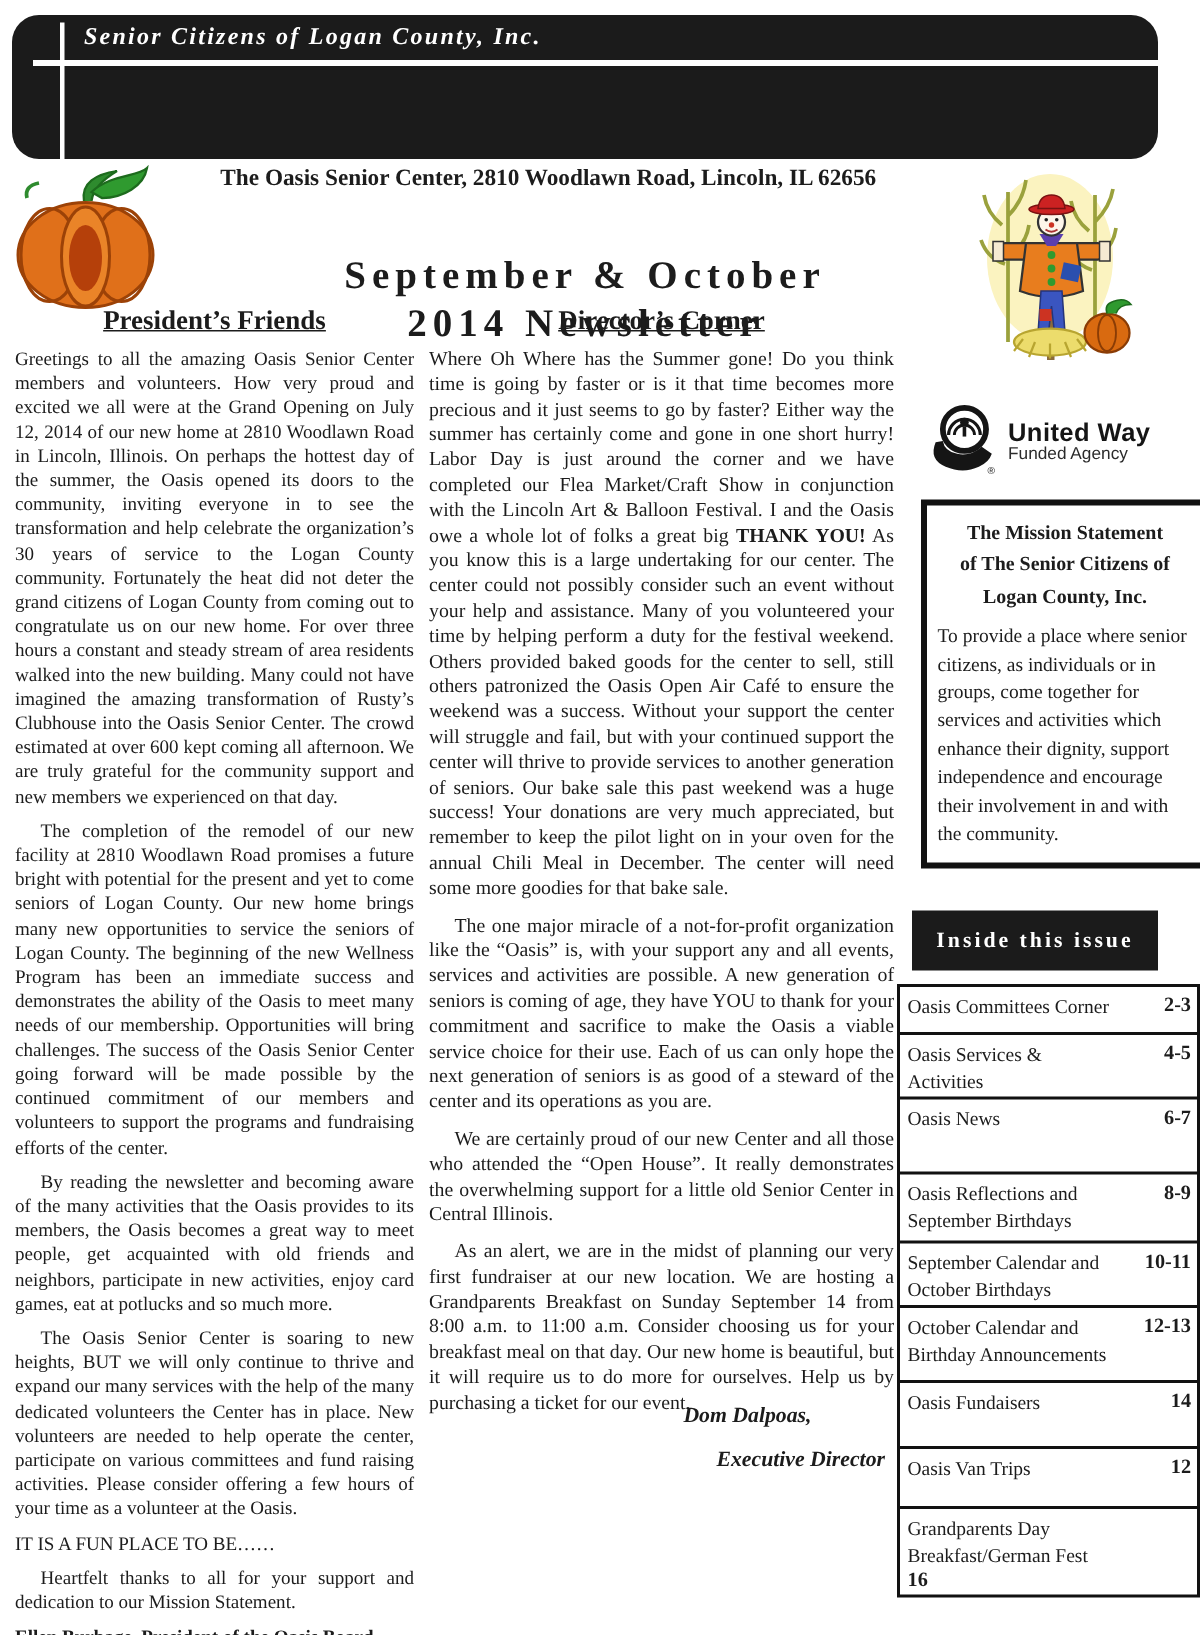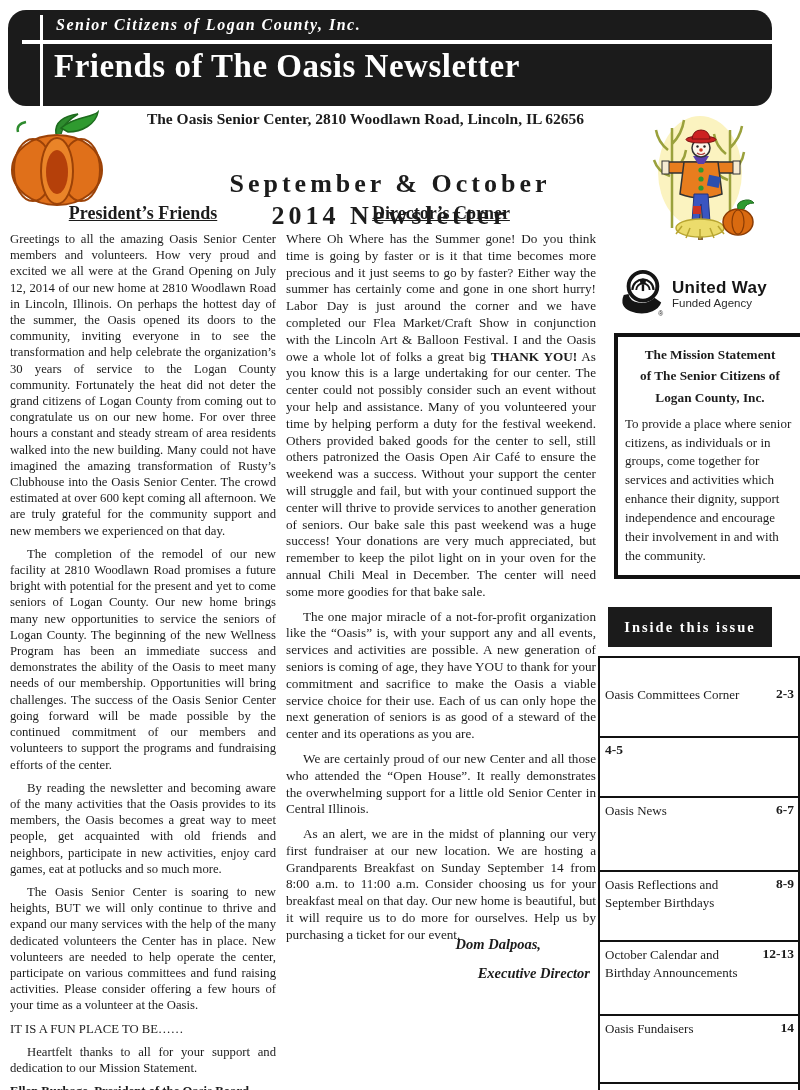--- a/index.html
+++ b/index.html
@@ -32,35 +32,34 @@
   .united-way { position:absolute; left:618px; top:266px; width:180px; display:flex; align-items:center; gap:6px; }
   .uw-text { font-family:"Liberation Sans","DejaVu Sans",sans-serif; line-height:1.05; }
   .uw-name { font-size:17px; font-weight:bold; color:#151515; letter-spacing:0.3px; }
   .uw-sub  { font-size:11.5px; color:#2b2b2b; }
   .mission-box { position:absolute; left:614px; top:333px; width:170px; border:4px solid #111111; background:#ffffff; padding:7px 6px 9px 7px; }
   .mission-heading { font-weight:bold; text-align:center; font-size:13.3px; line-height:1.6; margin-bottom:7px; }
   .mission-body { font-size:13px; line-height:1.45; }
   .inside-box { position:absolute; left:608px; top:607px; width:164px; height:40px; background:#1b1b1b; color:#ffffff;
     display:flex; align-items:center; justify-content:center; font-weight:bold; font-size:14.5px; letter-spacing:2px; }
   .toc { position:absolute; left:598px; top:656px; width:198px; border:2px solid #111111; background:#fff; }
-  .toc-row { display:flex; justify-content:space-between; align-items:flex-start; border-top:2px solid #111111; padding:4px 4px 2px 5px; box-sizing:border-box;margin-top:24px; }
+  .toc-row { display:flex; justify-content:space-between; align-items:flex-start; border-top:2px solid #111111; padding:4px 4px 2px 5px; box-sizing:border-box; }
   .toc-row:first-child { border-top:none; }
   .toc-label { font-size:13px; line-height:1.35; white-space:pre-line; max-width:142px; }
   .toc-pages { font-weight:bold; font-size:13.5px; }
 </style>
 </head>
 <body>
 
 <div class="page">
 
   <div class="masthead">
     <div class="org-name">Senior Citizens of Logan County, Inc.</div>
     <div class="mast-hrule"></div>
     <div class="mast-vrule"></div>
-    <div class="newsletter-title">Friends of The Oasis Newsletter</div>
   </div>
 
   <div class="address-line">The Oasis Senior Center,  2810 Woodlawn Road,  Lincoln, IL  62656</div>
 
   <div class="clip-pumpkin">
     <svg width="102" height="100" viewBox="0 0 102 100">
       <path d="M50,26 C48,14 58,8 72,6 C62,12 56,18 55,26" fill="#2e8b2e" stroke="#1d6b1d" stroke-width="1.5"></path>
       <path d="M55,20 C68,8 86,10 92,4 C90,16 76,24 62,24 Z" fill="#2f9a2f" stroke="#1d6b1d" stroke-width="1.5"></path>
       <path d="M20,14 q-10,2 -8,10" fill="none" stroke="#2e8b2e" stroke-width="2.5"></path>
       <ellipse cx="51" cy="62" rx="45" ry="35" fill="#e0701a" stroke="#9c4207" stroke-width="2"></ellipse>
@@ -170,31 +169,37 @@
   <div class="inside-box">
     <span>Inside this issue</span>
   </div>
 
   <div class="toc">
       <div class="toc-row" style="min-height: 30px;">
         <span class="toc-label">Oasis Committees Corner</span>
         <span class="toc-pages">2-3</span>
       </div>
       <div class="toc-row" style="min-height: 36px;">
+        <span class="toc-label">Oasis Services &amp; Activities</span>
         <span class="toc-pages">4-5</span>
       </div>
       <div class="toc-row" style="min-height: 50px;">
         <span class="toc-label">Oasis  News</span>
         <span class="toc-pages">6-7</span>
       </div>
       <div class="toc-row" style="min-height: 46px;">
         <span class="toc-label">Oasis Reflections and
 September Birthdays</span>
         <span class="toc-pages">8-9</span>
       </div>
+      <div class="toc-row" style="min-height: 38px;">
+        <span class="toc-label">September Calendar and
+October Birthdays</span>
+        <span class="toc-pages">10-11</span>
+      </div>
       <div class="toc-row" style="min-height: 50px;">
         <span class="toc-label">October Calendar and
 Birthday Announcements</span>
         <span class="toc-pages">12-13</span>
       </div>
       <div class="toc-row" style="min-height: 44px;">
         <span class="toc-label">Oasis Fundaisers</span>
         <span class="toc-pages">14</span>
       </div>
       <div class="toc-row" style="min-height: 40px;">

